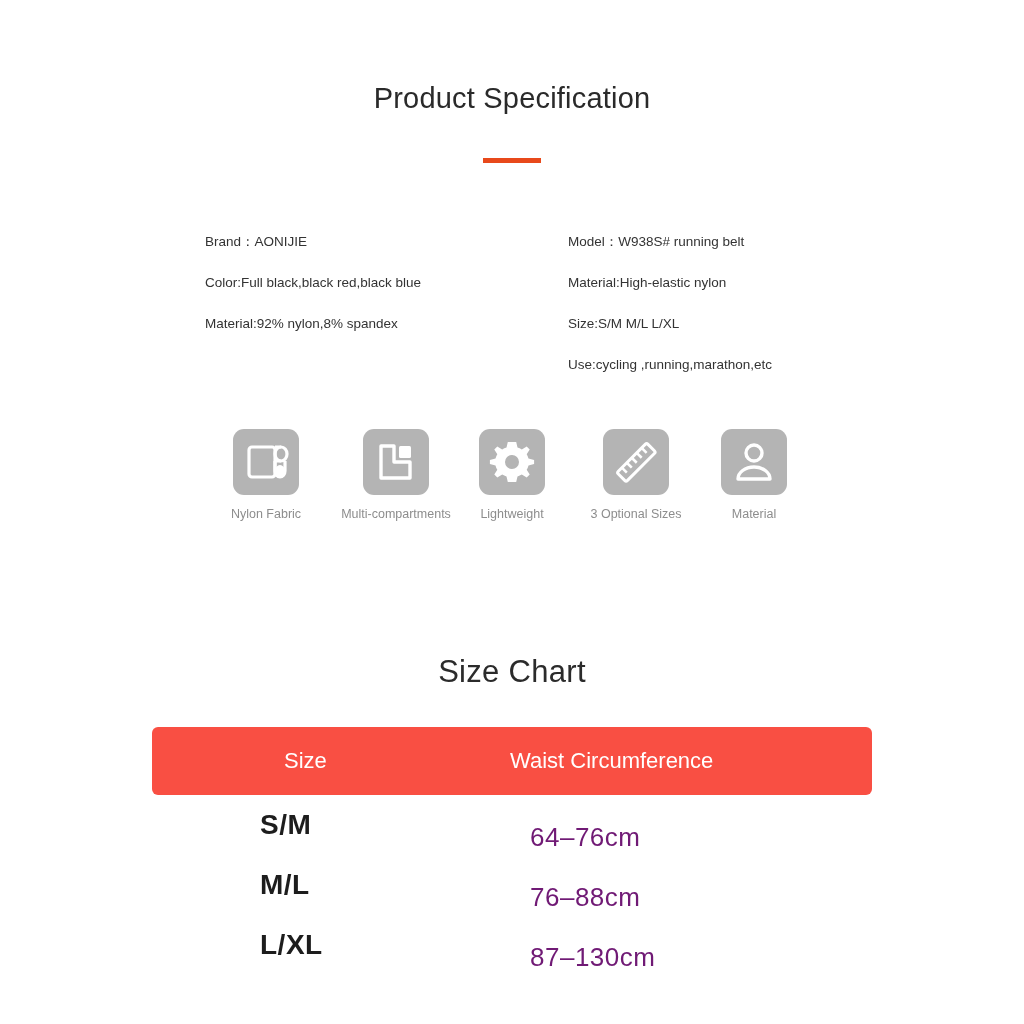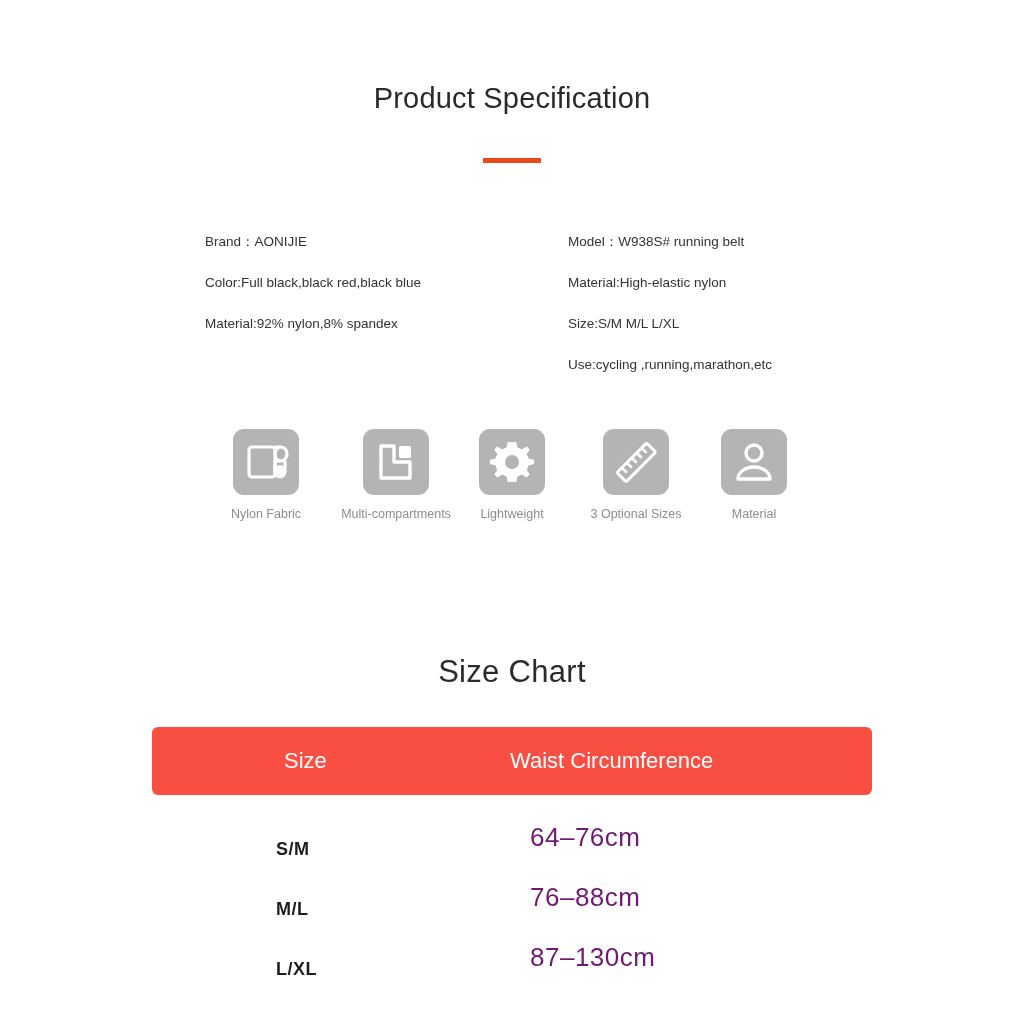--- a/index.html
+++ b/index.html
@@ -149,30 +149,29 @@
   }
   .thead .th.c1 { left: 132px; }
   .thead .th.c2 { left: 358px; }
 
   .trow {
     position: relative;
     height: 60px;
   }
   .trow .cell-size {
     position: absolute;
-    left: 124px;
+    left: 108px;
     top: 0;
     height: 60px;
     line-height: 60px;
-    font-size: 18px;
+    font-size: 28px;
     font-weight: 700;
     color: #1d1d1d;
     letter-spacing: 0.5px;
     white-space: nowrap;
-    margin-top: 24px;
   }
   .trow .cell-waist {
     position: absolute;
     left: 378px;
     top: 0;
     height: 60px;
     line-height: 60px;
     font-size: 26px;
     font-weight: 400;
     color: #701a75;

